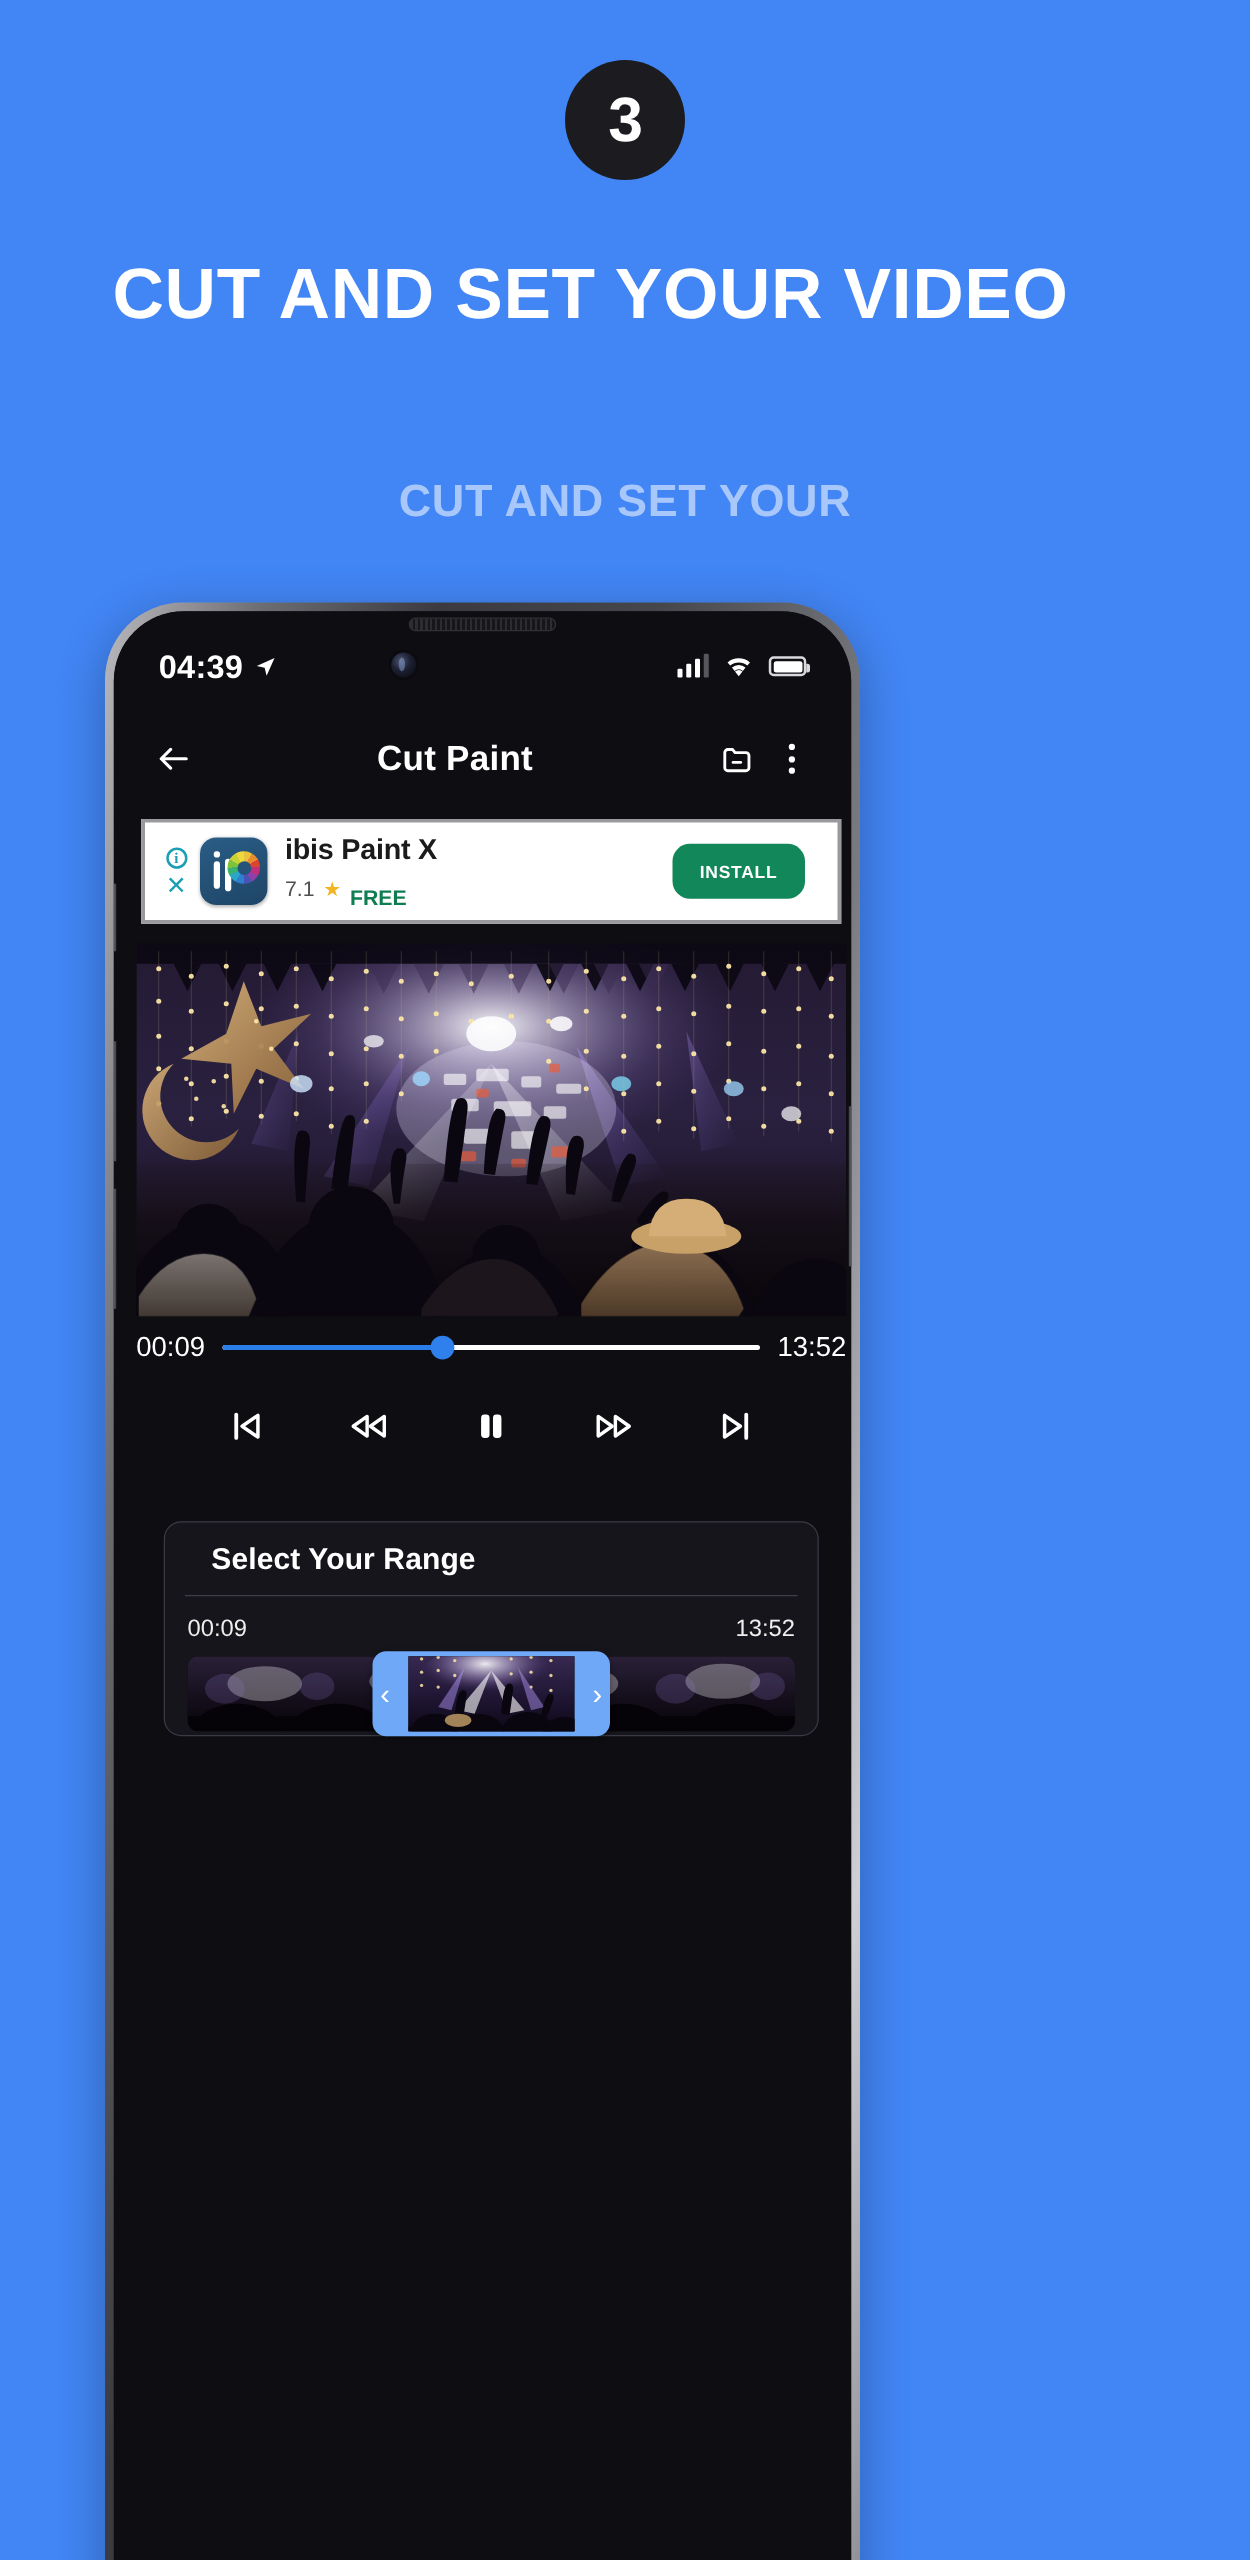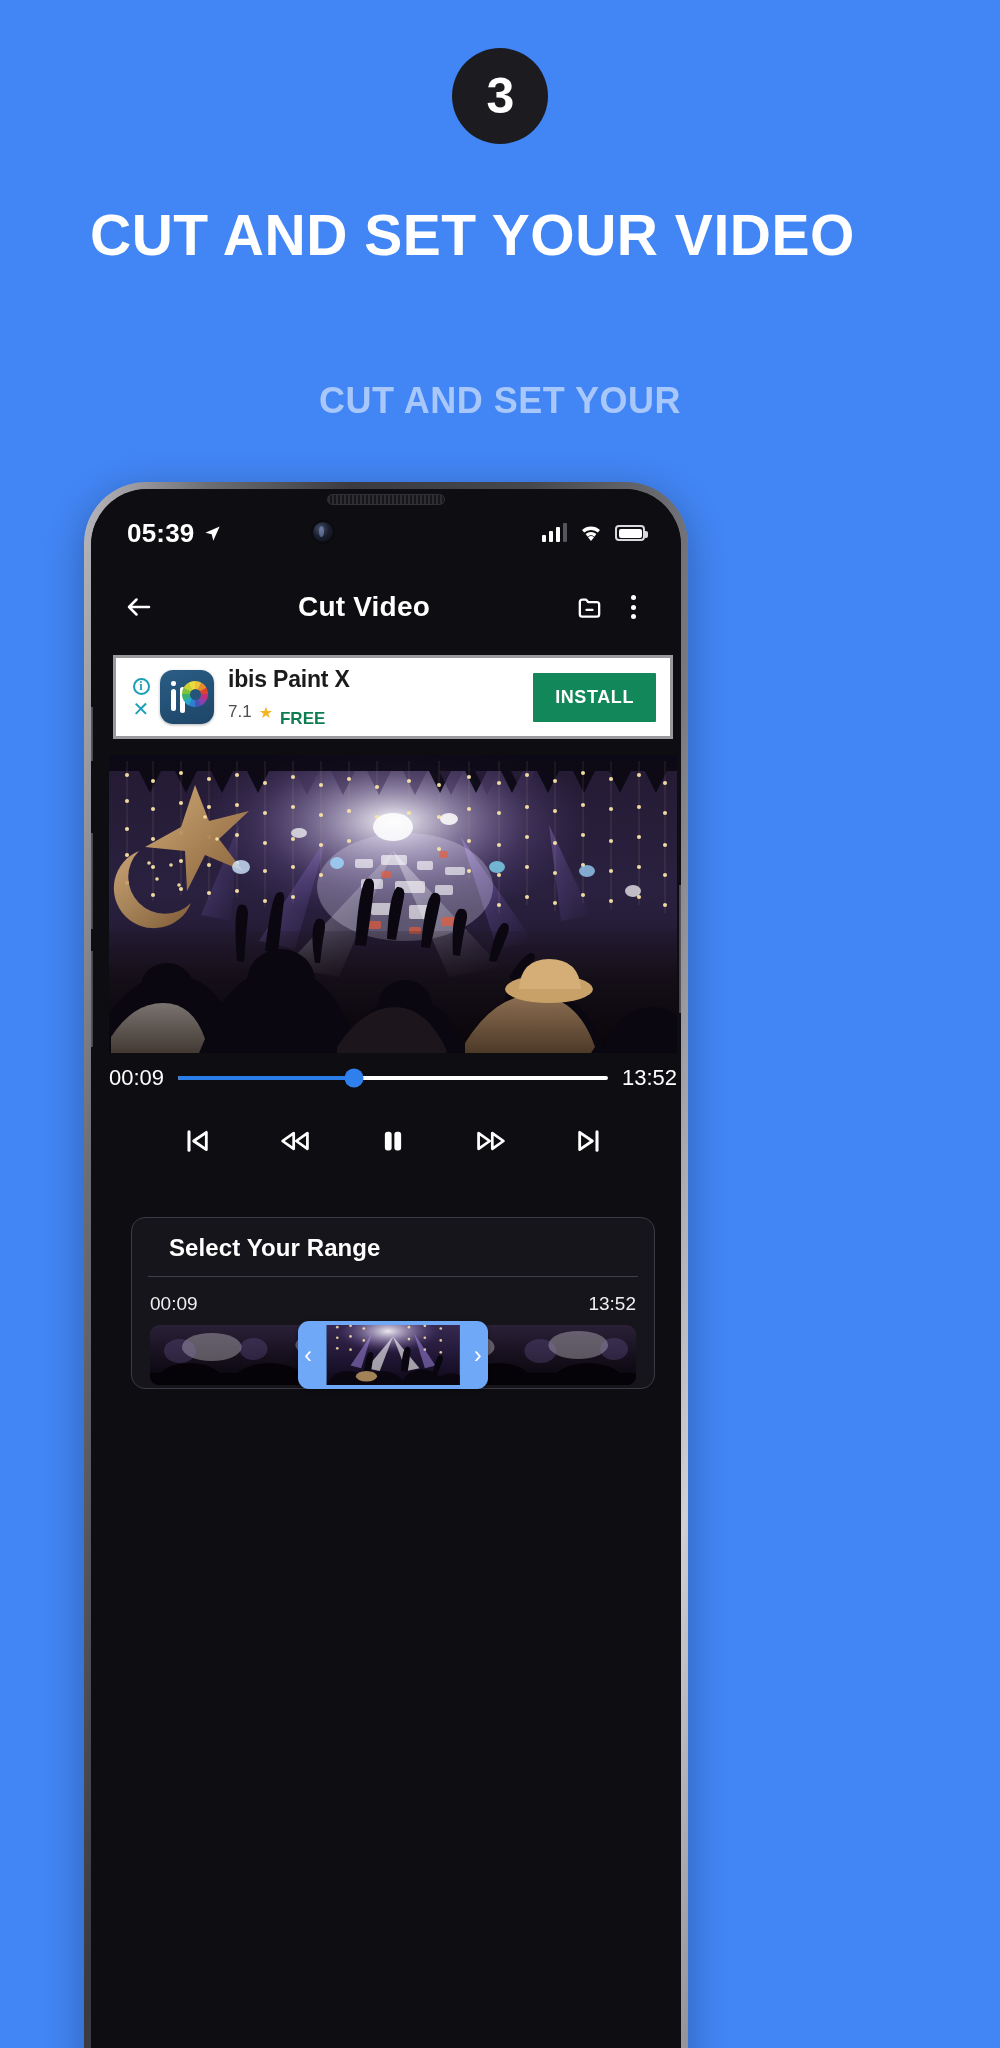--- a/index.html
+++ b/index.html
@@ -191,22 +191,22 @@
       #7fc23a 270deg 300deg,#c6d236 300deg 330deg,#efd83e 330deg 360deg);
   }
   .ad-icon .wheel::after { content:""; position:absolute; left:7.5px; top:7.5px; width:11px; height:11px; border-radius:50%; background:#24547a; }
   .ad-text { flex:1; padding-left: 14px; }
   .ad-name { font-size: 23px; font-weight: bold; color:#1b1b1b; letter-spacing:-0.2px; }
   .ad-meta { font-size: 17px; color:#4f4f4f; display:flex; align-items:center; gap:7px; margin-top:3px; }
   .ad-star { color:#f5b423; font-size: 16px; }
   .ad-free { color:#0f7d52; font-weight: bold; margin-top: 13px; }
   .ad-install {
     background:#12875a; color:#fff; border:none;
-    font-size: 18px; font-weight: bold; letter-spacing: 0.6px;
-    padding: 14px 22px; border-radius: 1px; margin-right: 6px;
+    font-size: 14px; font-weight: bold; letter-spacing: 0.6px;
+    padding: 14px 22px; border-radius: 14px; margin-right: 18px;
     font-family:"Liberation Sans", sans-serif;
   }
 
   
   .video {
     position: absolute; left: 18px; top: 266px;
     width: 568px; height: 298px;
     background:#0a0a10; overflow:hidden;
   }
   .vid-canvas { position:absolute; inset:0; }
@@ -541,21 +541,21 @@
               <path d="M410 234 q2-30 30-30 q30 0 32 30z" fill="#d4ae76"></path>
             </g>
 
             <rect width="568" height="298" fill="none"></rect>
             <rect width="568" height="298" fill="url(#crowdG)" opacity=".0"></rect>
           </svg>
         </div>
 
         <div class="statusbar">
           <div class="st-time">
-            <span>05:39</span>
+            <span>04:39</span>
             <svg width="19" height="19" viewBox="0 0 24 24">
               <path d="M21 3L3 11l8 2 2 8z" fill="#fff"></path>
             </svg>
           </div>
           <div class="st-right">
             <div class="bars">
               <i></i>
                 <i></i>
                 <i></i>
                 <i></i>
@@ -570,21 +570,21 @@
               </div>
           </div>
         </div>
 
         <div class="app-header">
           <div class="hdr-icon">
             <svg width="30" height="30" viewBox="0 0 24 24">
               <path d="M20 12H4M10 6l-6 6 6 6" fill="none" stroke="#fff" stroke-width="2" stroke-linecap="round" stroke-linejoin="round"></path>
             </svg>
           </div>
-          <div class="app-title">Cut Video</div>
+          <div class="app-title">Cut Paint</div>
           <div class="hdr-icon">
             <svg width="29" height="29" viewBox="0 0 24 24">
               <path d="M4 7.5a2 2 0 0 1 2-2h3.2l1.6 2H18a2 2 0 0 1 2 2v8a2 2 0 0 1-2 2H6a2 2 0 0 1-2-2z" fill="none" stroke="#fff" stroke-width="1.9" stroke-linejoin="round"></path>
               <path d="M9.5 14h5" stroke="#fff" stroke-width="1.9" stroke-linecap="round"></path>
             </svg>
           </div>
           <div class="hdr-icon">
             <div class="kebab">
                 <i></i>
                 <i></i>

